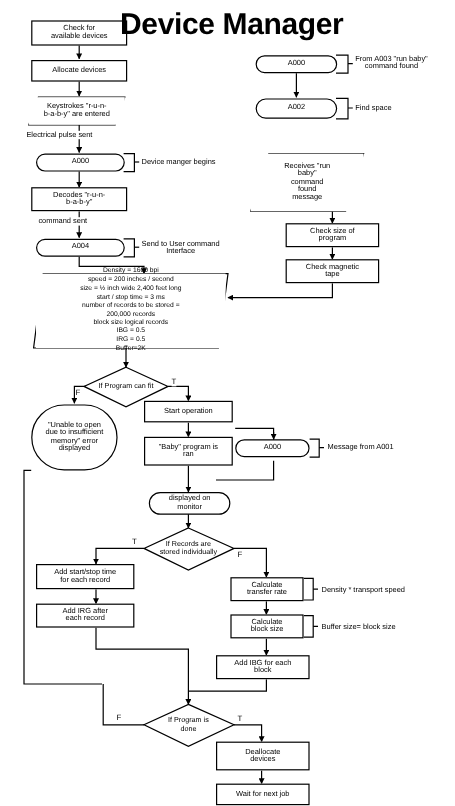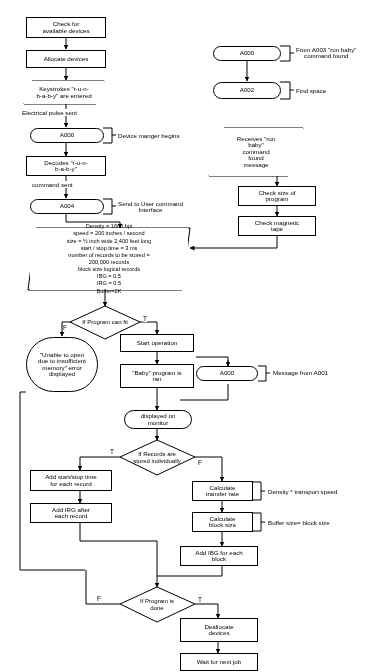--- a/index.html
+++ b/index.html
@@ -196,20 +196,21 @@
       <polygon points="105,306 140,322 105,339 70,322" fill="#fff"></polygon>
       <polygon points="157,440 195,457 157,475 120,457" fill="#fff"></polygon>
       <polygon points="157,587 195,604 157,622 120,604" fill="#fff"></polygon>
 
       <polygon points="32,81 104,81 96,104 24,104" fill="#fff"></polygon>
       <polygon points="224,128 303,128 288,176 209,176" fill="#fff"></polygon>
       <polygon points="36,228 190,228 182,290 28,290" fill="#fff"></polygon>
     </g>
   </svg>
 
+  <div id="page-title">Device Manager</div>
 
   <div class="node proc" style="left:26px;top:17px;width:80px;height:21px;">Check for
 available devices</div>
 
   <div class="node proc" style="left:26px;top:50px;width:80px;height:18px;">Allocate devices</div>
 
   <div class="node io" style="left:24px;top:81px;width:80px;height:23px;">
     <span class="io-inner">Keystrokes "r-u-n-
 b-a-b-y" are entered</span>
   </div>

